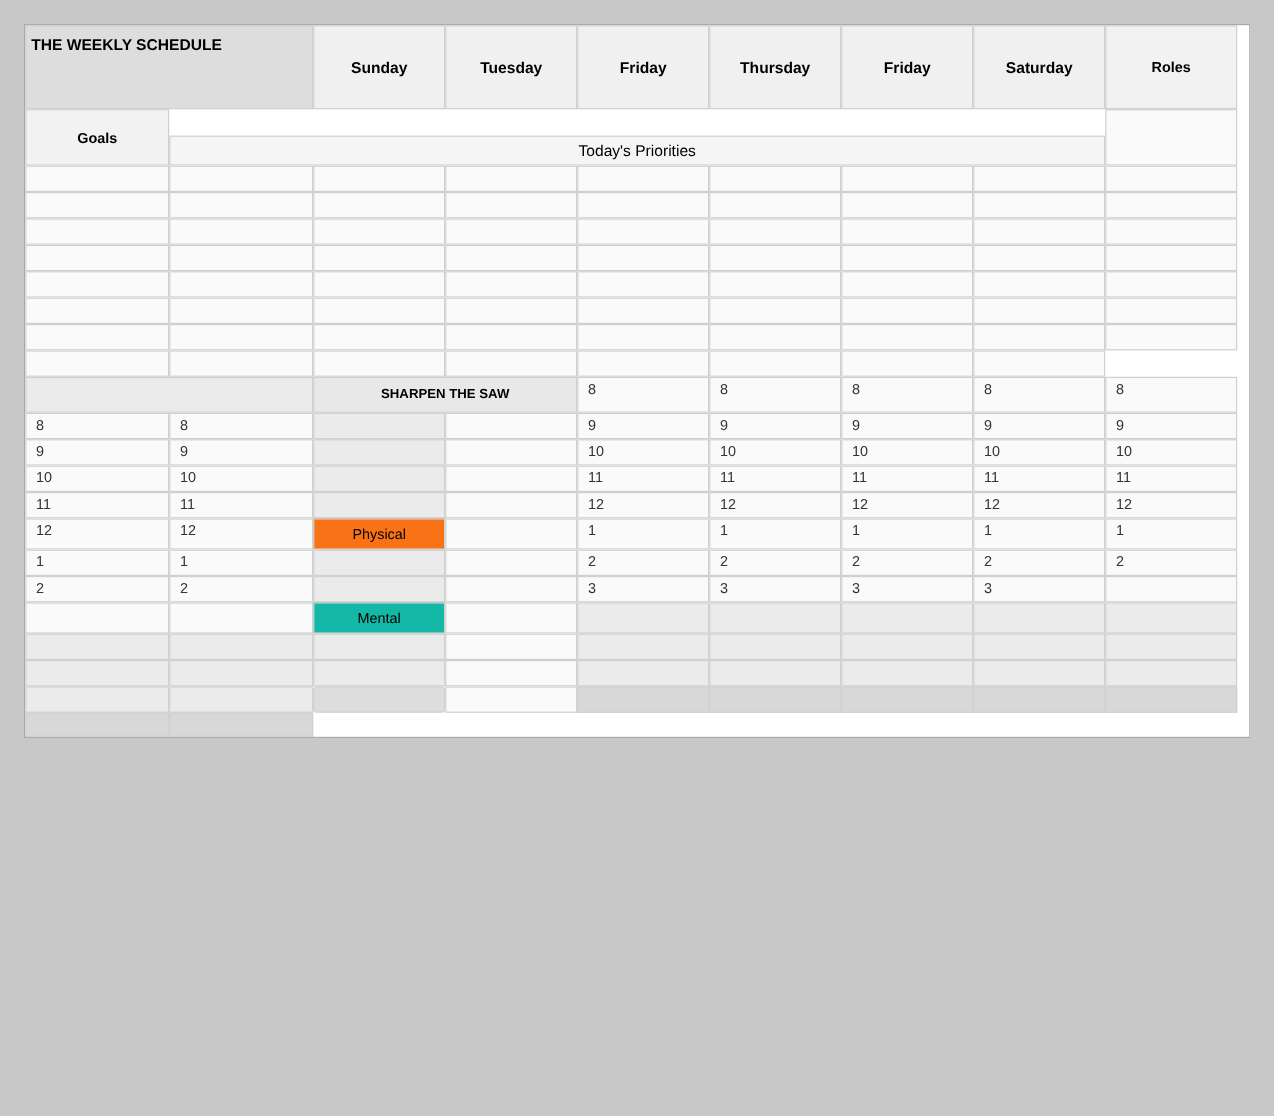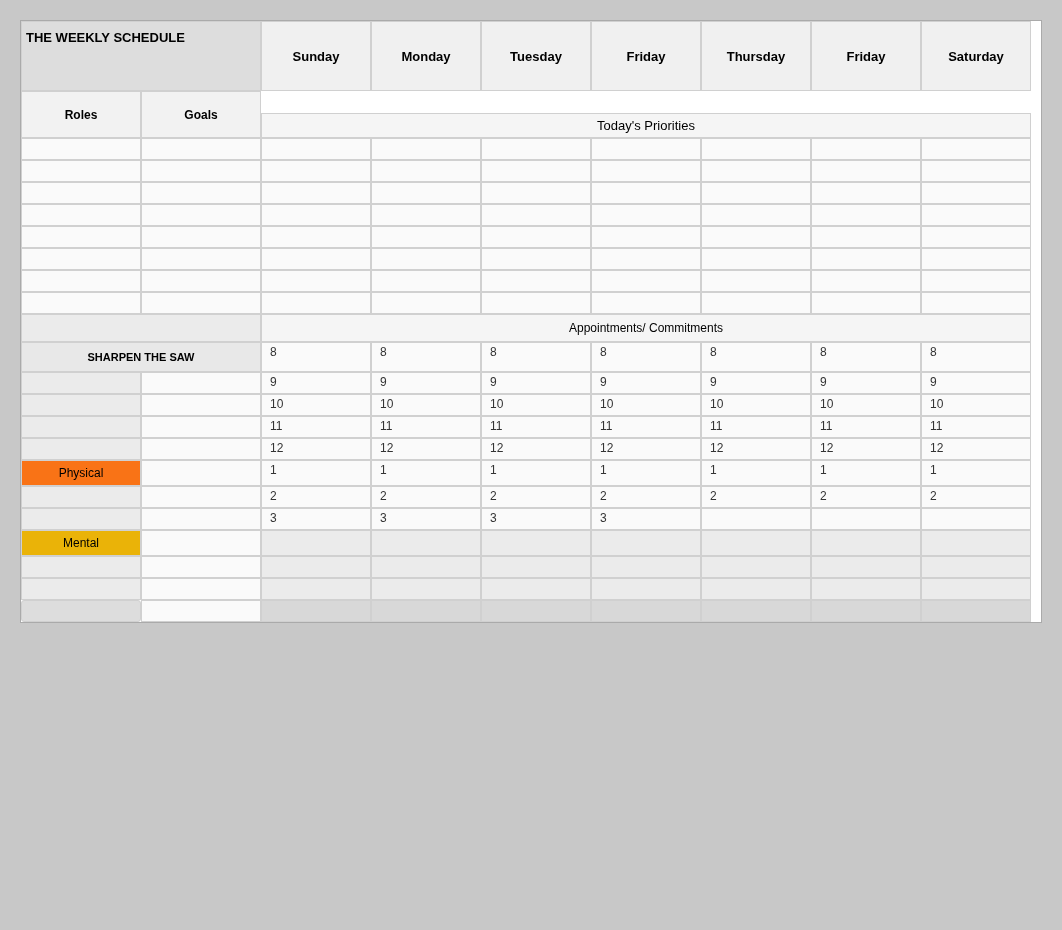--- a/index.html
+++ b/index.html
@@ -127,21 +127,20 @@
     }
   </style>
 </head>
 <body>
 
 <div class="schedule-container">
   <div class="grid">
 
     <div class="cell cell-title" style="grid-column: span 2; font-size:13px; font-weight:bold; background:#ddd; min-height:70px; align-items:flex-start; padding-top:8px;">THE WEEKLY SCHEDULE</div>
     <div class="cell cell-day">Sunday</div>
-    <div class="cell cell-day">Monday</div>
     <div class="cell cell-day">Tuesday</div>
     <div class="cell cell-day">Friday</div>
     <div class="cell cell-day">Thursday</div>
     <div class="cell cell-day">Friday</div>
     <div class="cell cell-day">Saturday</div>
 
     <div class="cell cell-roles">Roles</div>
     <div class="cell cell-goals">Goals</div>
     <div class="cell cell-today">Today's Priorities</div>
 
@@ -219,21 +218,20 @@
     <div class="cell cell-input-area row-empty"></div>
     <div class="cell cell-input-area row-empty"></div>
     <div class="cell cell-input-area row-empty"></div>
     <div class="cell cell-input-area row-empty"></div>
     <div class="cell cell-input-area row-empty"></div>
     <div class="cell cell-input-area row-empty"></div>
     <div class="cell cell-input-area row-empty"></div>
     <div class="cell cell-input-area row-empty"></div>
 
     <div class="cell cell-blank row-empty" style="grid-column: span 2;"></div>
-    <div class="cell cell-appt-header">Appointments/ Commitments</div>
 
     <div class="cell cell-label" style="grid-column: span 2; font-size:11px; font-weight:bold; background:#e8e8e8; min-height:30px;">SHARPEN THE SAW</div>
     <div class="cell cell-number">8</div>
     <div class="cell cell-number">8</div>
     <div class="cell cell-number">8</div>
     <div class="cell cell-number">8</div>
     <div class="cell cell-number">8</div>
     <div class="cell cell-number">8</div>
     <div class="cell cell-number">8</div>
 
@@ -300,21 +298,21 @@
     <div class="cell cell-blank row-empty"></div>
     <div class="cell cell-input-area row-empty"></div>
     <div class="cell cell-number">3</div>
     <div class="cell cell-number">3</div>
     <div class="cell cell-number">3</div>
     <div class="cell cell-number">3</div>
     <div class="cell cell-number"></div>
     <div class="cell cell-number"></div>
     <div class="cell cell-number"></div>
 
-    <div class="cell cell-label" style="font-size:12px; background:#eab308; min-height:26px;">Mental</div>
+    <div class="cell cell-label" style="font-size:12px; background:#14b8a6; min-height:26px;">Mental</div>
     <div class="cell cell-input-area row-empty"></div>
     <div class="cell cell-blank row-empty"></div>
     <div class="cell cell-blank row-empty"></div>
     <div class="cell cell-blank row-empty"></div>
     <div class="cell cell-blank row-empty"></div>
     <div class="cell cell-blank row-empty"></div>
     <div class="cell cell-blank row-empty"></div>
     <div class="cell cell-blank row-empty"></div>
 
     <div class="cell cell-blank row-empty"></div>

